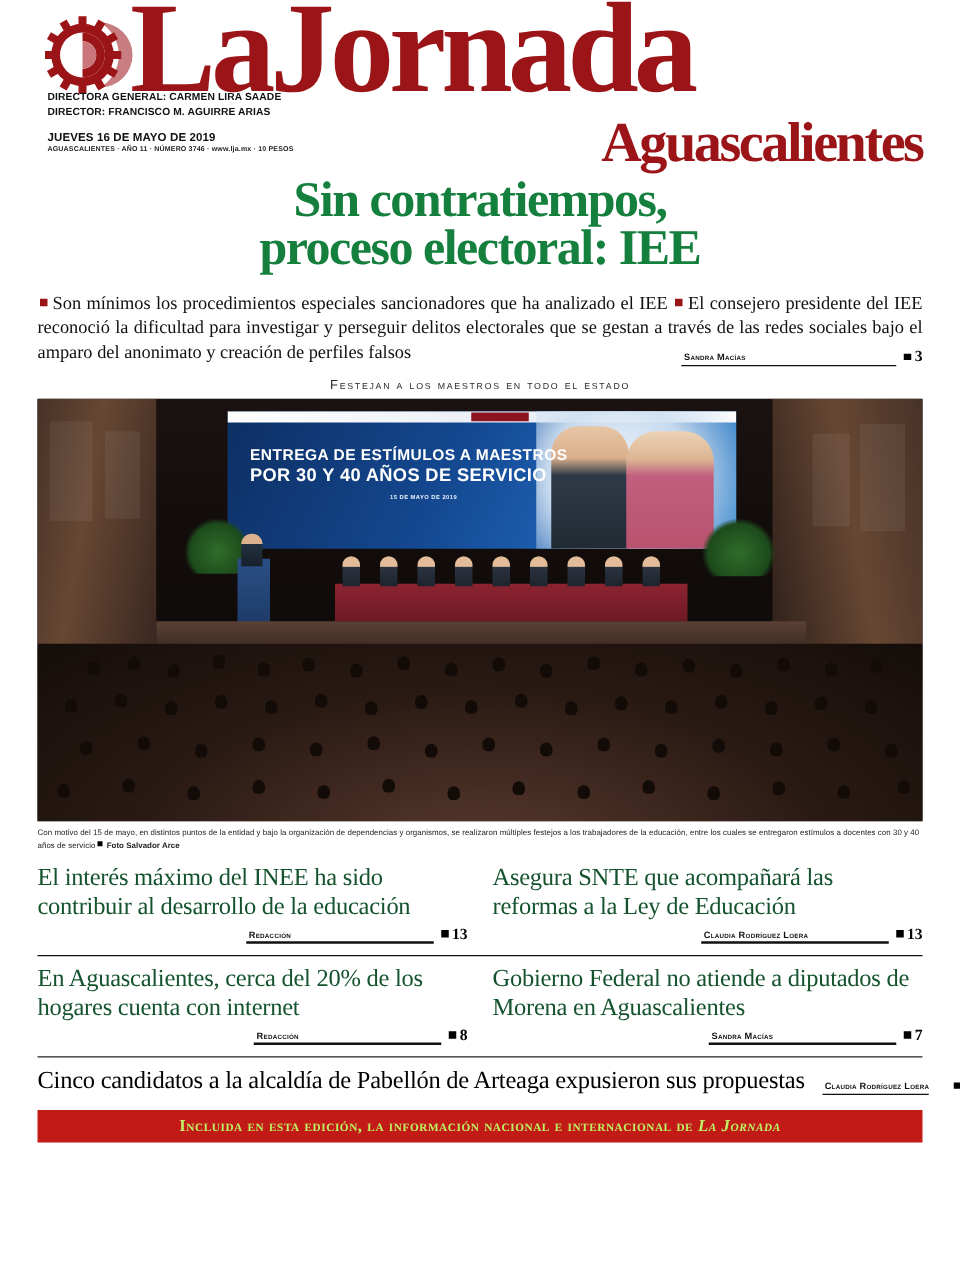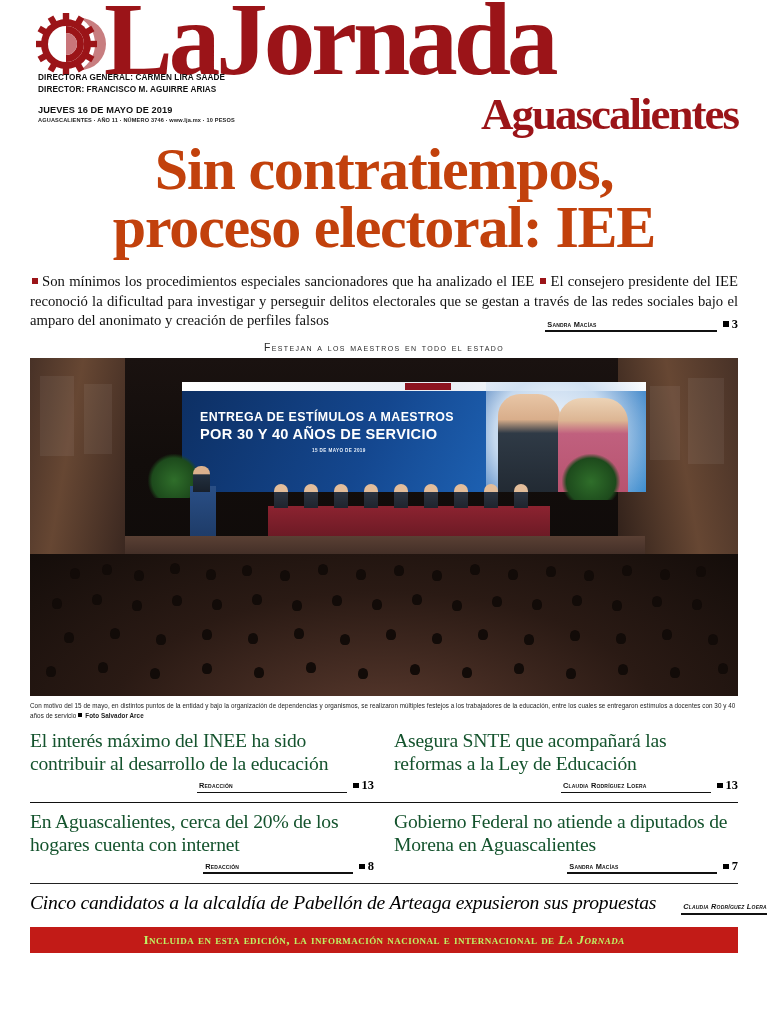--- a/index.html
+++ b/index.html
@@ -38,23 +38,23 @@
     font-family:"Liberation Sans", sans-serif;
     font-size: 9.2px; font-weight:700; color:#111; letter-spacing:.1px;
   }
   .dateline .small {
     display:block; font-size: 5.6px; font-weight:600; letter-spacing:.15px;
     margin-top:2px; color:#222;
   }
 
   
   .headline {
-    text-align:center; color:#c2410c;
+    text-align:center; color:#15803d;
     font-family:"Liberation Serif", serif;
-    font-weight:700; font-size: 60px; line-height: .96;
+    font-weight:700; font-size: 40px; line-height: .96;
     letter-spacing:-1.2px; margin-top: 6px;
   }
 
   
   .deck {
     margin-top: 16px;
     font-family:"Liberation Serif", serif;
     font-size: 14.7px; line-height: 1.33; color:#111;
     text-align: justify; text-align-last: left;
   }
@@ -108,21 +108,21 @@
     background: linear-gradient(100deg,#4a3328 0%, #6b4a35 40%, #3a2720 100%);
     opacity:.95;
   }
   .side-wall-r {
     position:absolute; right:0; top:0; width:120px; height:230px;
     background: linear-gradient(260deg,#4a3328 0%, #6b4a35 45%, #2e1f19 100%);
     opacity:.95;
   }
   .wall-panel { position:absolute; background:rgba(255,255,255,.06); }
   .stage-screen {
-    position:absolute; left:152px; top:24px; width:464px; height:110px;
+    position:absolute; left:152px; top:10px; width:407px; height:110px;
     background: linear-gradient(115deg,#0d2f63 0%, #14478f 42%, #1e63b5 72%, #3f8fd0 100%);
     overflow:hidden;
     text-align:right;
   }
   .screen-topbar {
     position:absolute; top:0; left:0; right:0; height:9px;
     background:linear-gradient(90deg,#ffffff 0%, #e9eef5 55%, #ffffff 100%);
   }
   .screen-topbar:after{
     content:""; position:absolute; left:48%; top:1px; width:46px; height:7px;
@@ -213,21 +213,21 @@
   .story h2 {
     font-family:"Liberation Serif", serif;
     font-weight: 400; font-size: 19.6px; line-height: 1.17;
     color:#14532d; letter-spacing:-.2px;
   }
   .story .byline-row { margin-top: 2px; }
 
   .divider { height:1px; background:#111; margin: 9px 0 8px; }
   .divider.thin { background:#222; }
 
-  .single-story { display:flex; align-items:flex-end; gap: 25px; font-style: italic; }
+  .single-story { display:flex; align-items:flex-end; gap: 14px; }
   .single-story h2 {
     flex: 1;
     font-family:"Liberation Serif", serif;
     font-weight:400; font-size: 19.6px; line-height:1.15; color:#000;
     letter-spacing:-.2px; white-space:nowrap;
   }
 
   
   .banner {
     margin-top: 12px; height: 26px; background:#C21B17;

